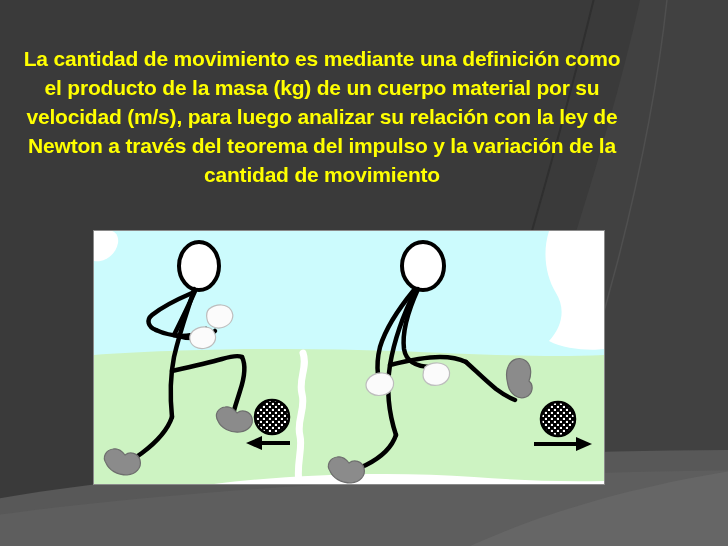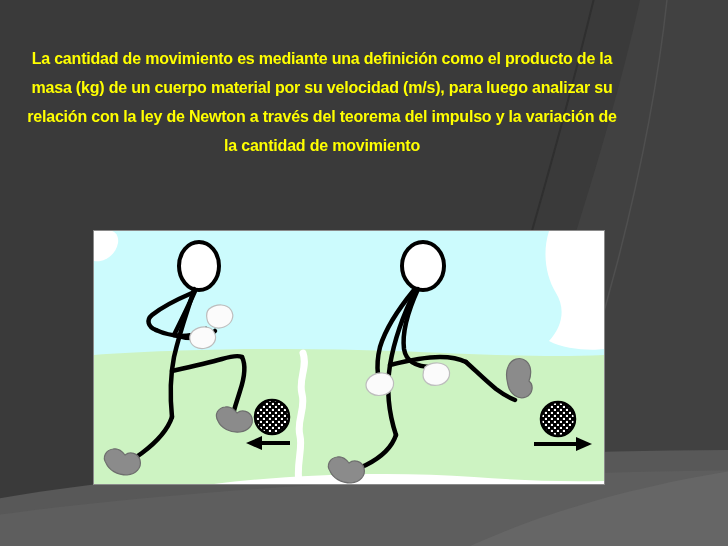--- a/index.html
+++ b/index.html
@@ -31,21 +31,21 @@
   }
 
   
   .title-block {
     position: absolute;
     left: 22px;
     top: 44px;
     width: 600px;
     text-align: center;
     color: #ffff00;
-    font-size: 16px;
+    font-size: 21px;
     font-weight: bold;
     line-height: 29px;
     letter-spacing: -0.2px;
     white-space: pre-line;
     z-index: 5;
   }
 
   
   .picture {
     position: absolute;

